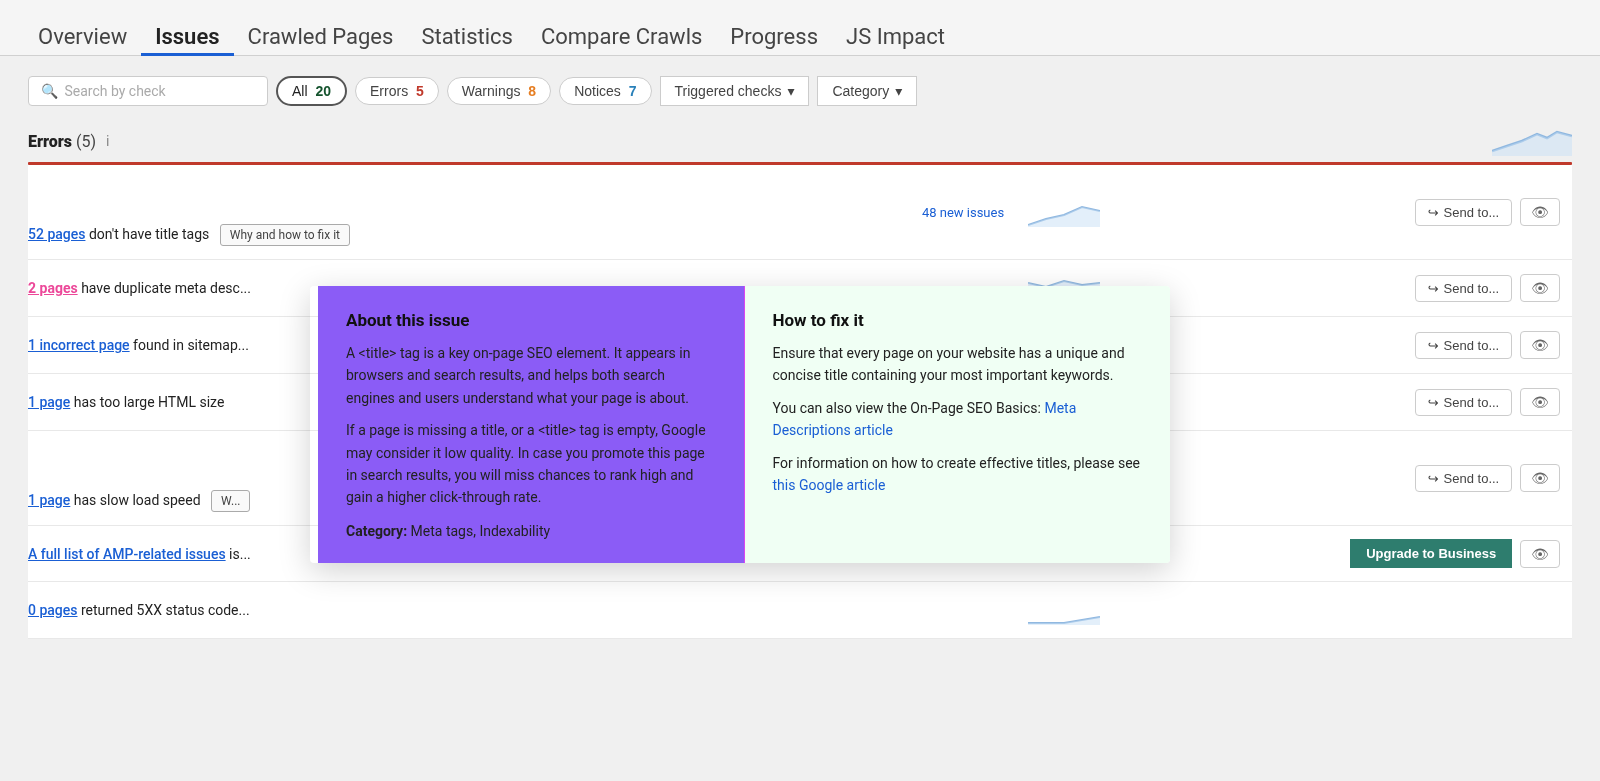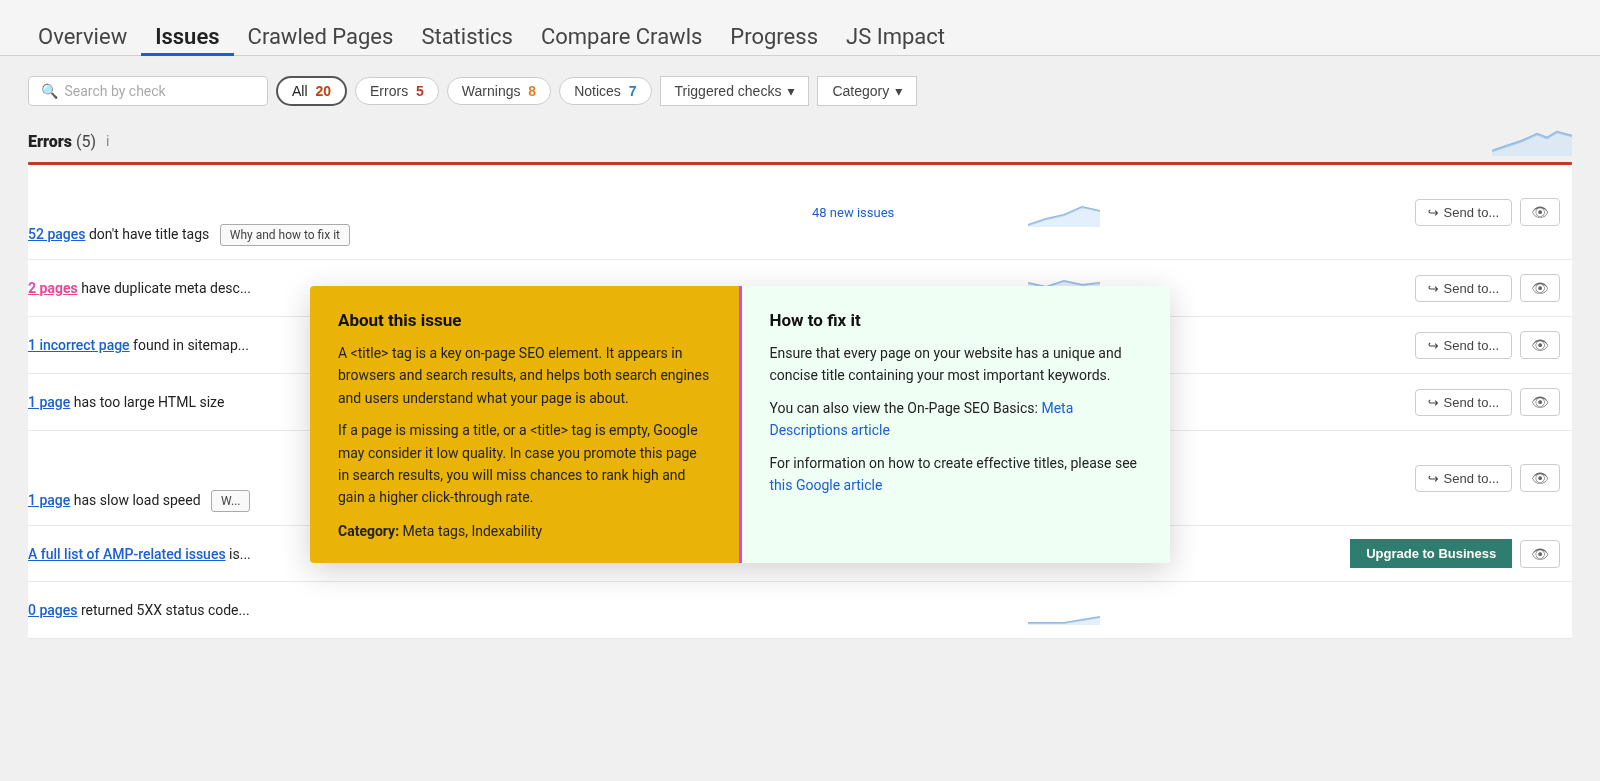--- a/index.html
+++ b/index.html
@@ -76,21 +76,21 @@
     }
     .filter-btn.active {
       border: 2px solid #555;
       color: #222;
       font-weight: 500;
     }
     .filter-btn .count {
       font-weight: 600;
       margin-left: 4px;
     }
-    .filter-btn.active .count { color: #c2410c; }
+    .filter-btn.active .count { color: #14532d; }
     .filter-btn.errors .count { color: #c0392b; }
     .filter-btn.warnings .count { color: #e67e22; }
     .filter-btn.notices .count { color: #2980b9; }
 
     .dropdown-btn {
       display: flex;
       align-items: center;
       gap: 6px;
       border: 1px solid #ccc;
       border-radius: 0;
@@ -222,24 +222,25 @@
       top: 230px;
       left: 310px;
       width: 860px;
       display: flex;
       box-shadow: 0 8px 32px rgba(0,0,0,0.18);
       border-radius: 4px;
       overflow: hidden;
       z-index: 100;
     }
     .popup-left {
-      background: #eab308;
+      background: #8b5cf6;
       flex: 1;
       padding: 24px 28px;
-      border-right: 3px solid #d946ef;
+      border-right: 1px solid #d946ef;
+      margin-left: 8px;
     }
     .popup-right {
       background: #f0fff4;
       flex: 1;
       padding: 24px 28px;
     }
     .popup-section-title {
       font-size: 17px;
       font-weight: 700;
       margin-bottom: 12px;
@@ -325,21 +326,21 @@
   <table class="issues-table">
     <tbody>
 
       <tr>
         <td style="width:50%;">
           <span><a href="#" style="color:#1a5fd4;font-weight:500;">52 pages</a></span>
           <span> don't have title tags</span>
           &nbsp;
           <span class="why-fix-btn">Why and how to fix it</span>
         </td>
-        <td style="width:14%;">
+        <td style="width:14%;text-align:right;">
           <span class="new-issues">48 new issues</span>
         </td>
         <td class="sparkline-cell">
           <svg class="spark" width="72" height="30" viewBox="0 0 72 30">
             <polyline points="0,28 18,22 36,18 54,10 72,14" fill="none" stroke="#90b8e0" stroke-width="2"></polyline>
             <polygon points="0,28 18,22 36,18 54,10 72,14 72,30 0,30" fill="#c8dff5" opacity="0.5"></polygon>
           </svg>
         </td>
         <td>
           <div class="row-actions">

